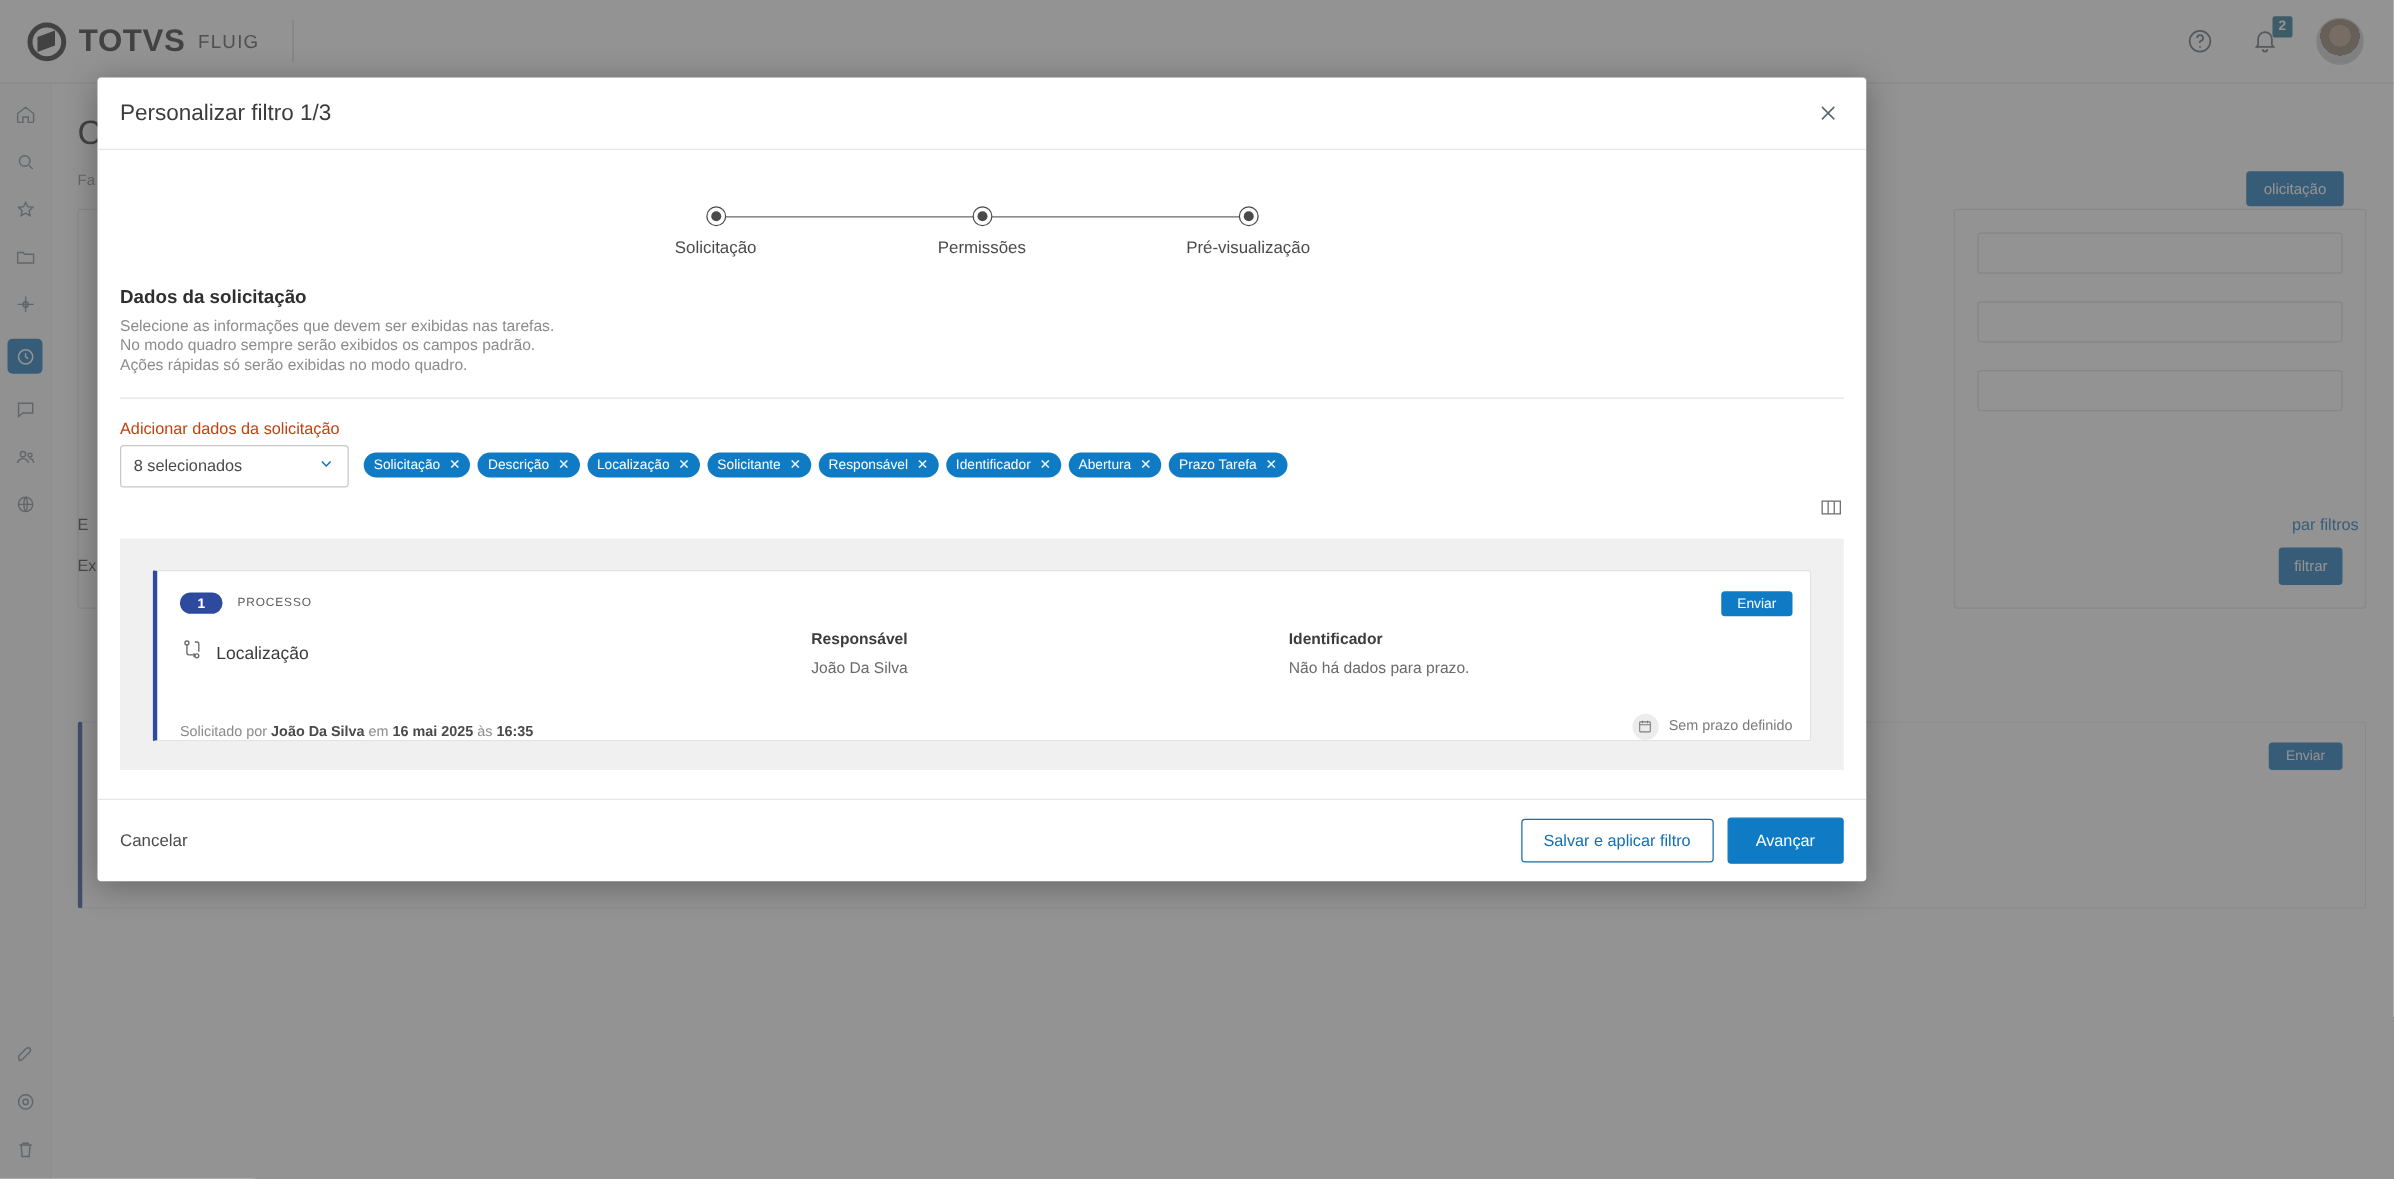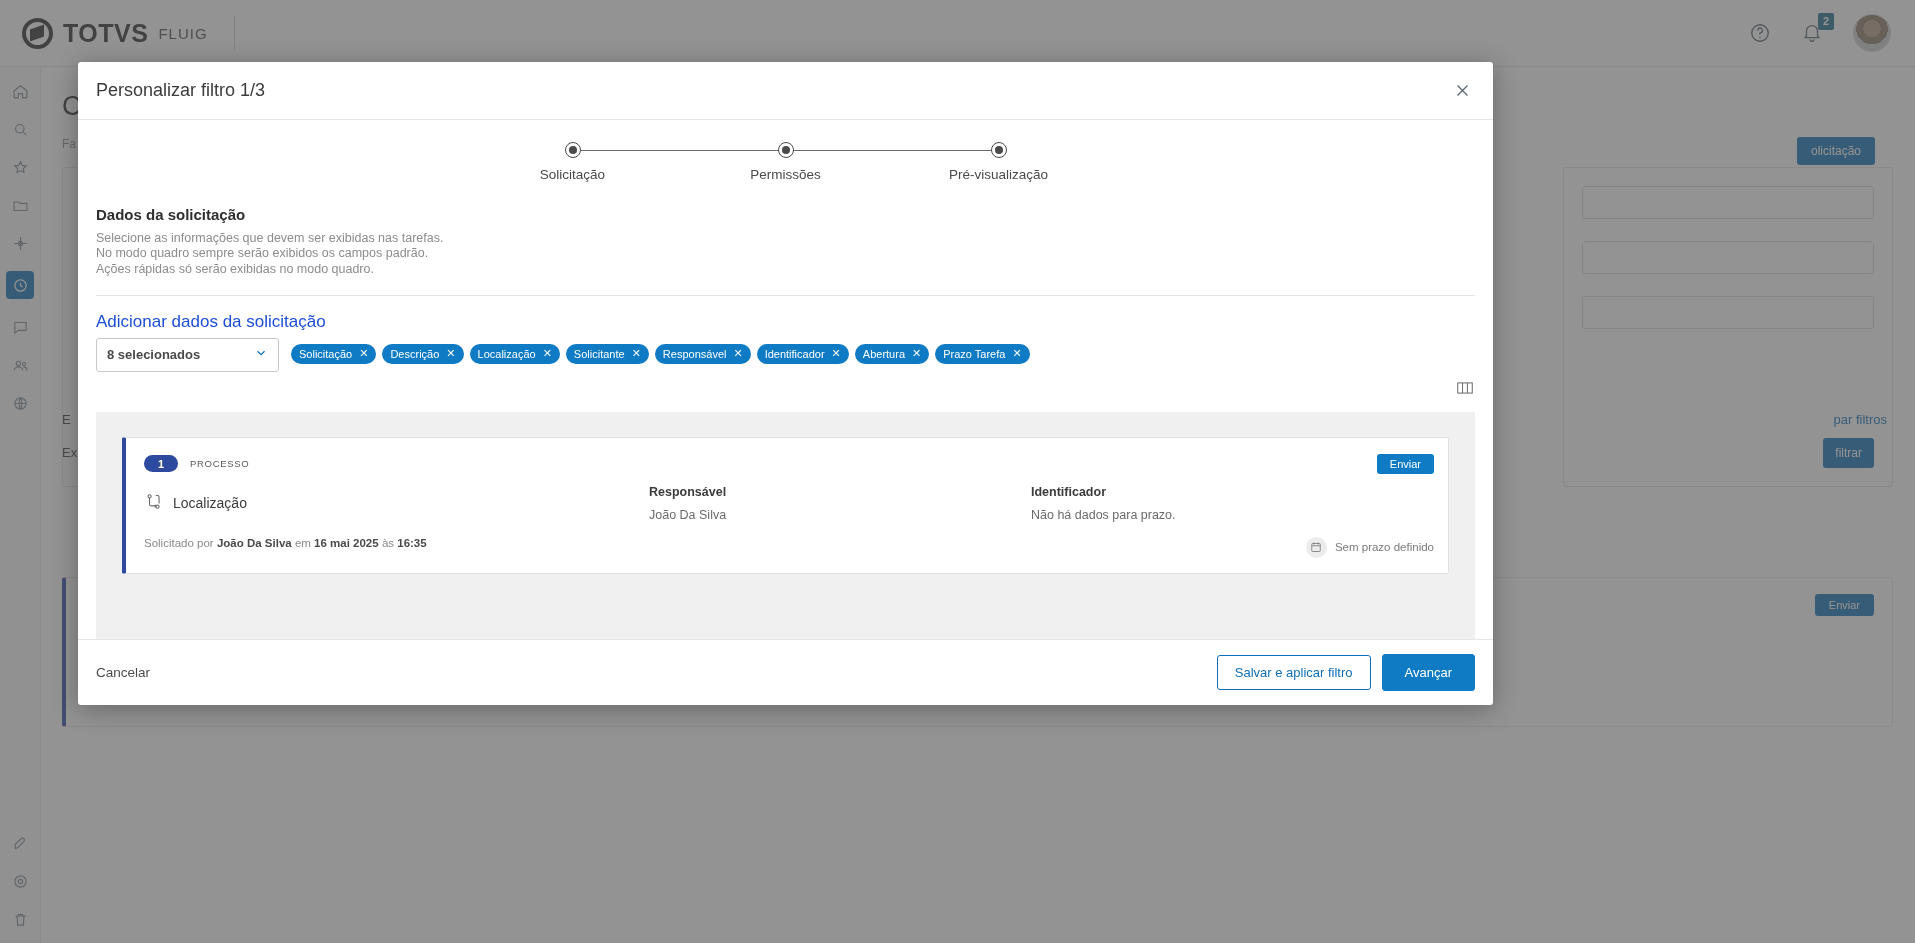--- a/index.html
+++ b/index.html
@@ -93,21 +93,21 @@
     padding: 5px 14px; border-radius: 3px;
   }
 
   .scrim { position: absolute; inset: 0; background: rgba(80,80,80,0.62); }
 
   
   .modal {
     position: absolute; left: 78px; top: 62px; width: 1415px; height: 643px;
     background: #ffffff; border-radius: 3px;
     box-shadow: 0 4px 26px rgba(0,0,0,.3);
-    display: flex; flex-direction: column; overflow: hidden;
+    display: flex; flex-direction: column; overflow: hidden; gap: 23px;
   }
   .modal-head {
     height: 58px; flex: none; display: flex; align-items: center;
     padding: 0 18px 0 18px; border-bottom: 1px solid #e6e6e6;
   }
   .modal-title { font-size: 18px; color: #3c3c3c; }
   .modal-close {
     margin-left: auto; color: #5a6872; width: 26px; height: 26px;
     display: flex; align-items: center; justify-content: center; cursor: pointer;
   }
@@ -127,26 +127,26 @@
   }
   .step:last-child .line { display: none; }
   .step .slabel { margin-top: 9px; font-size: 13.5px; color: #4a4a4a; white-space: nowrap; }
 
   
   .sec-title { font-size: 15px; font-weight: bold; color: #2f2f2f; margin: 18px 0 8px 0; }
   .sec-desc { font-size: 12.5px; color: #8c8c8c; line-height: 1.22; }
   .hr { height: 1px; background: #e4e4e4; margin: 18px 0 0 0; }
 
   
-  .sel-label { font-size: 17px; color: #1d4ed8; margin: 16px 0 6px 0; }
+  .sel-label { font-size: 13px; color: #c2410c; margin: 16px 0 6px 0; }
   .sel-row { display: flex; align-items: flex-start; gap: 12px; }
   .select {
     width: 183px; height: 34px; border: 1px solid #c8c8c8; border-radius: 3px;
     display: flex; align-items: center; padding: 0 10px; background: #fff;
-    font-size: 13px; color: #4a4a4a; cursor: pointer; flex: none; font-weight: bold;
+    font-size: 13px; color: #4a4a4a; cursor: pointer; flex: none;
   }
   .select .chev { margin-left: auto; color: #0f6eb5; }
   .chips { display: flex; flex-wrap: wrap; gap: 6px; padding-top: 6px; }
   .chip {
     background: #0f7bc4; color: #fff; border-radius: 11px;
     font-size: 11px; height: 20px; display: flex; align-items: center;
     padding: 0 8px; gap: 7px; cursor: pointer; white-space: nowrap;
   }
   .chip .x { font-size: 11px; opacity: .95; }
 
@@ -173,21 +173,21 @@
     padding: 4px 13px; border-radius: 3px; cursor: pointer;
   }
   .tc-cols { display: flex; padding: 11px 14px 0 18px; }
   .col-loc { width: 505px; display: flex; align-items: center; gap: 10px; }
   .loc-txt { font-size: 14px; color: #3c3c3c; }
   .col { width: 382px; }
   .col-h { font-size: 12.5px; font-weight: bold; color: #3c3c3c; margin-bottom: 9px; }
   .col-v { font-size: 12.5px; color: #6a6a6a; }
   .tc-foot {
     position: absolute; left: 0; right: 0; bottom: 0; height: 36px;
-    display: flex; align-items: flex-start; padding: 0 14px 0 18px;
+    display: flex; align-items: flex-end; padding: 0 14px 0 18px;
     font-size: 11.5px; color: #8a8a8a;
   }
   .tc-foot b { color: #4a4a4a; font-weight: bold; }
   .deadline { margin-left: auto; display: flex; align-items: center; gap: 8px; font-size: 11.5px; color: #7a7a7a; }
   .cal-circle {
     width: 21px; height: 21px; border-radius: 50%; background: #ececec;
     display: flex; align-items: center; justify-content: center; color: #7a7a7a;
   }
 
   

